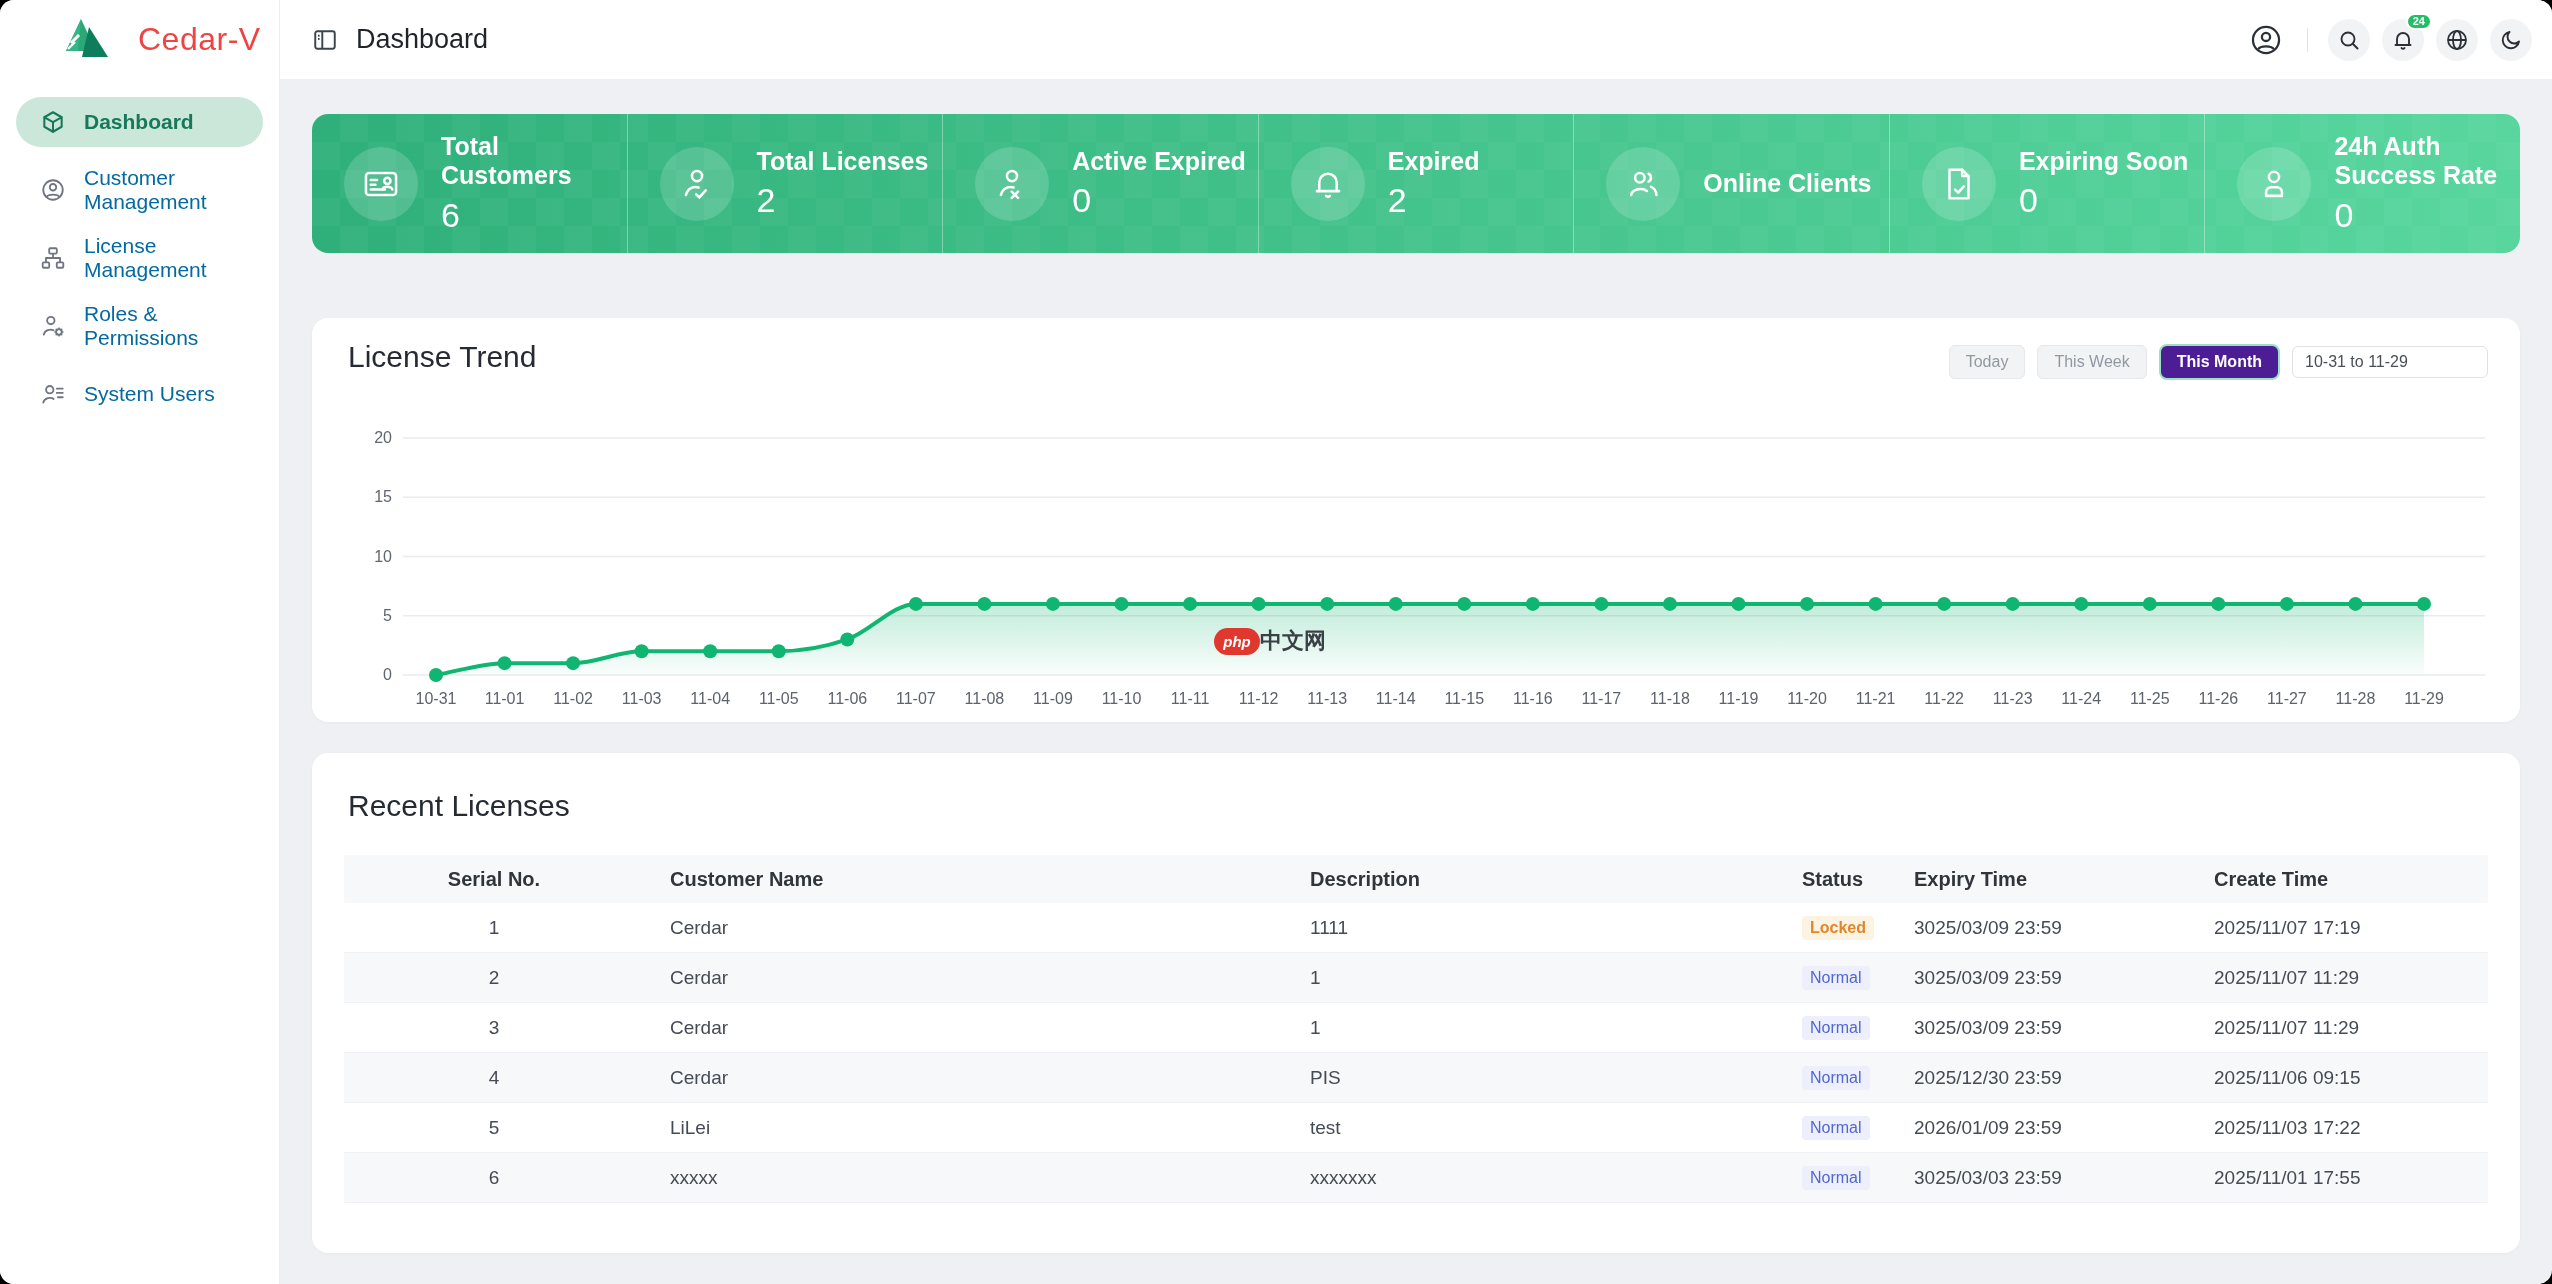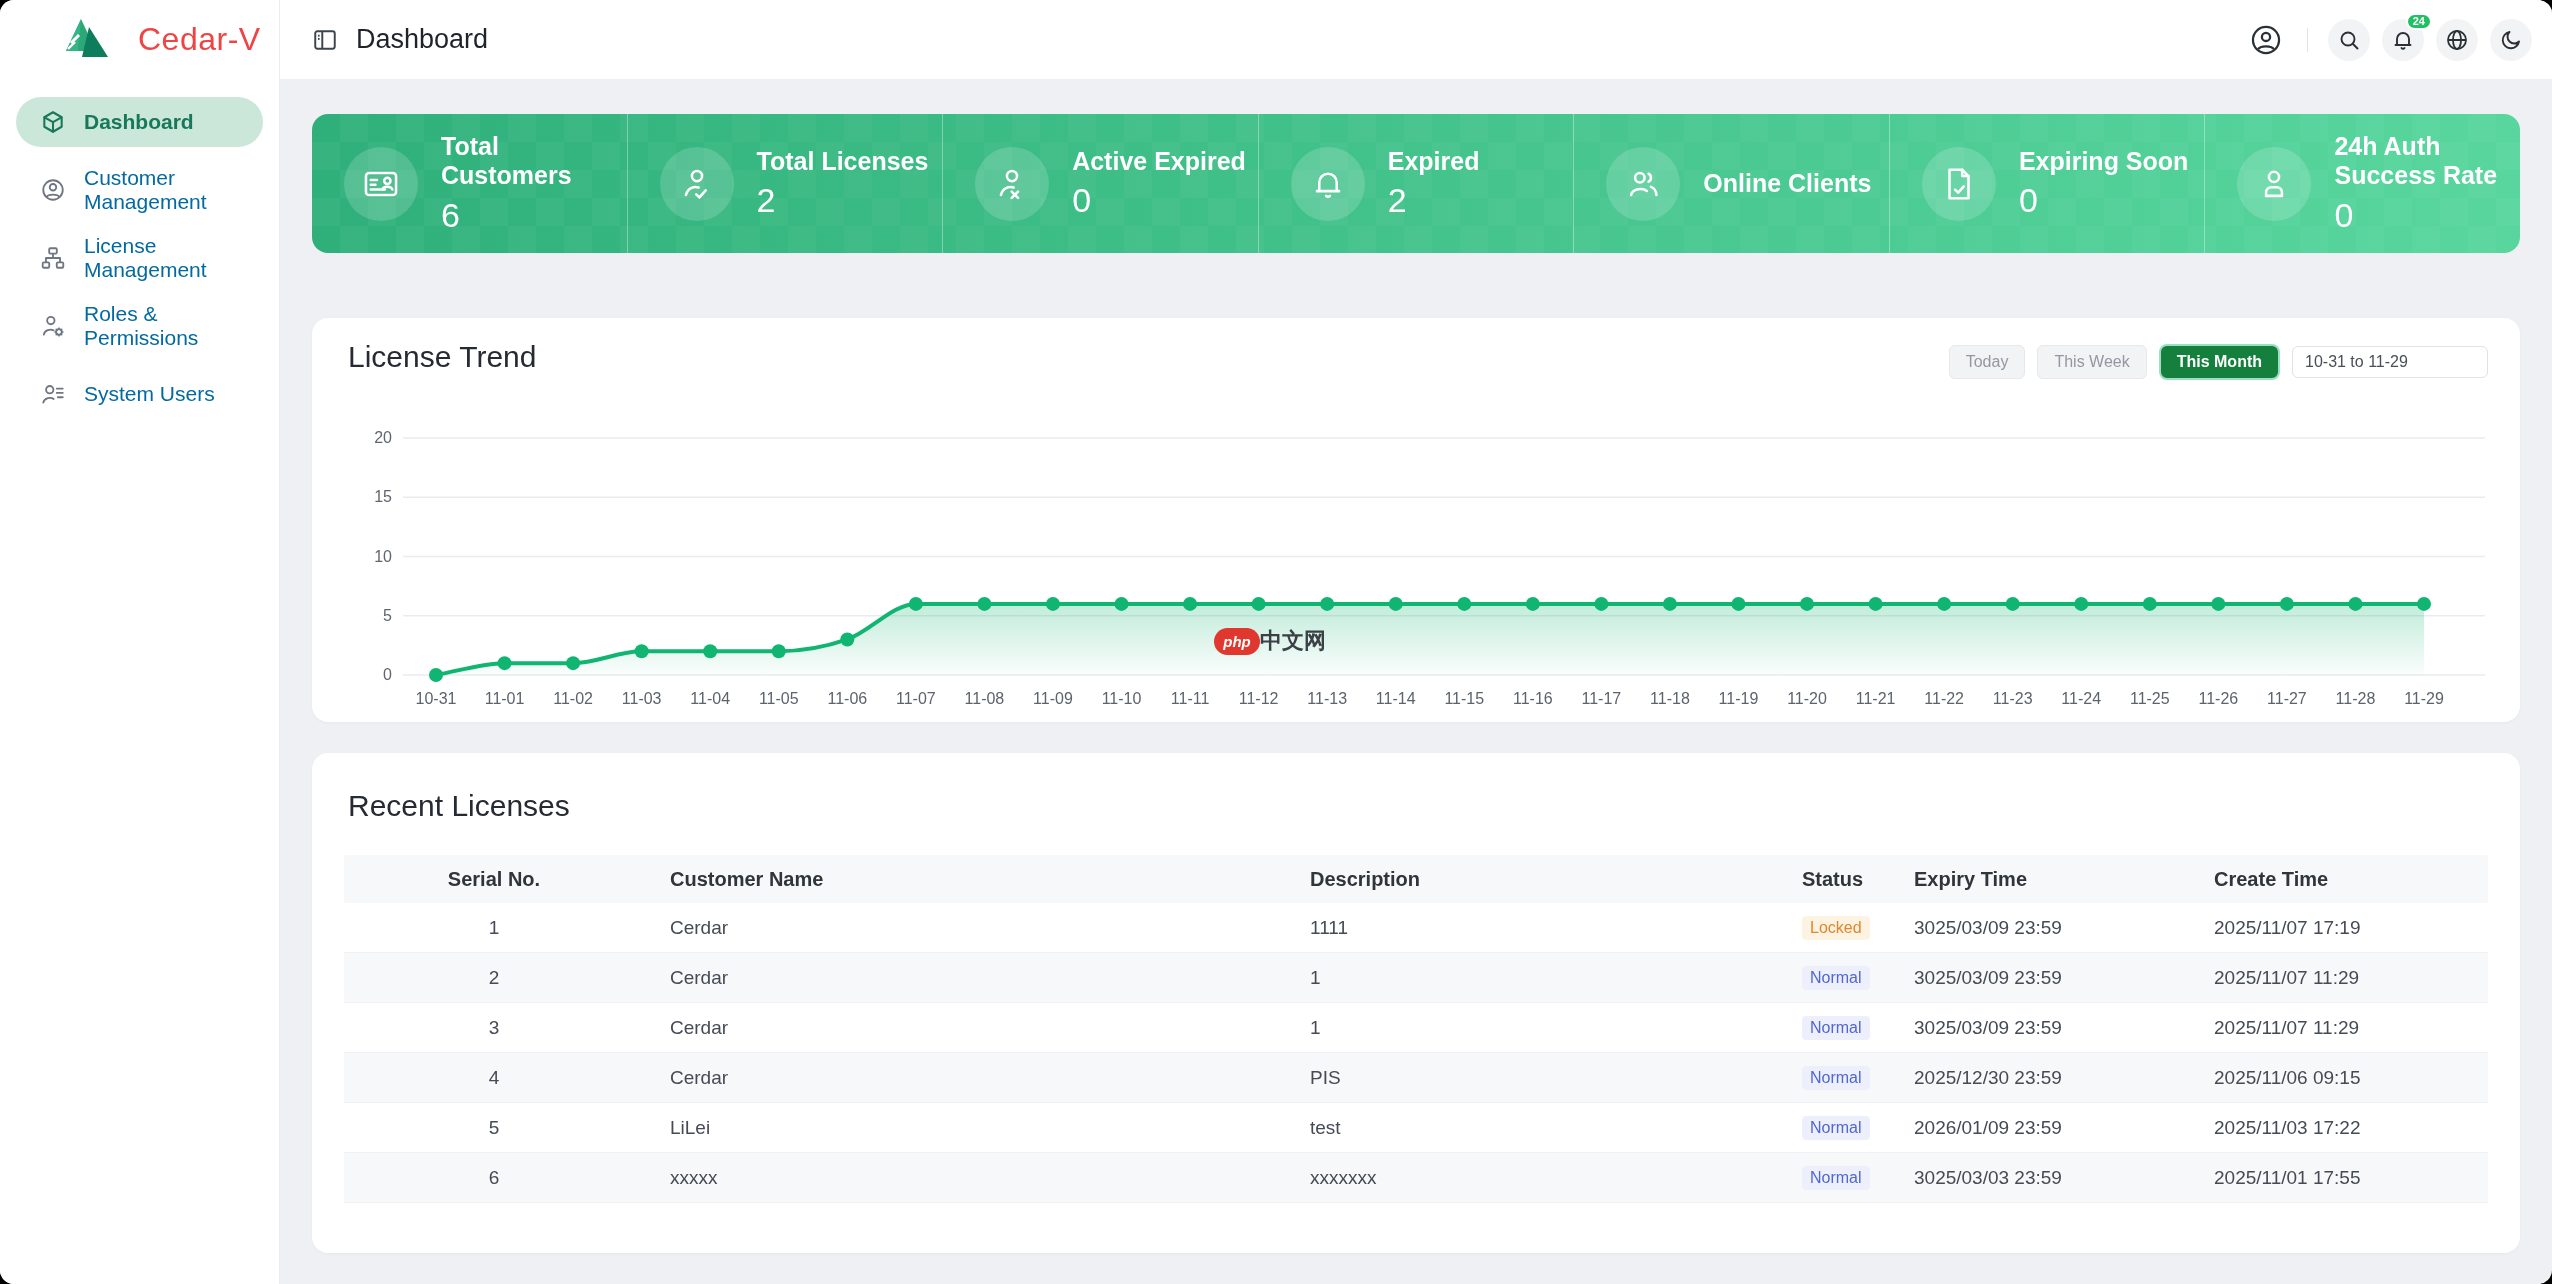--- a/index.html
+++ b/index.html
@@ -47,40 +47,40 @@
 
   
   .card { background:#fff; border-radius:16px; box-shadow:0 1px 3px rgba(30,40,60,0.04); position:relative; }
   .card-title { font-size:30px; font-weight:500; color:#262b33; }
 
   
   .trend-card { margin-top:65px; height:404px; }
   .trend-card .card-title { position:absolute; left:36px; top:22px; }
   .trend-controls { position:absolute; right:32px; top:26px; display:flex; align-items:center; gap:12px; }
   .pill-btn { height:32px; padding:16px 16px; border-radius:6px; background:#f2f3f5; border:1px solid #e6e8eb; font-size:16px; color:#9198a1; display:flex; align-items:center; cursor:pointer; font-family:inherit; }
-  .pill-btn.active { background:#15803d; border:2px solid #9be0c3; color:#fff; font-weight:600; border-radius:8px; }
+  .pill-btn.active { background:#4c1d95; border:2px solid #9be0c3; color:#fff; font-weight:600; border-radius:8px; }
   .range-box { height:32px; width:196px; background:#fff; border:1px solid #dfe2e6; border-radius:6px; display:flex; align-items:center; padding:0 12px; gap:8px; }
   .range-box input { border:none; outline:none; flex:1; font-size:16px; color:#4a4f57; font-family:inherit; background:transparent; }
   .trend-svg { position:absolute; left:0; top:0; pointer-events:none; }
   .watermark { position:absolute; left:902px; top:308px; display:flex; align-items:center; }
   .wm-oval { width:46px; height:27px; border-radius:14px; background:#e0382e; color:#fff; font-size:15px; font-style:italic; font-weight:700; display:flex; align-items:center; justify-content:center; }
   .wm-text { font-size:22px; font-weight:700; color:#3b4046; }
 
   
   .recent-card { margin-top:31px; height:500px; }
   .recent-card .card-title { position:absolute; left:36px; top:36px; }
   .table { position:absolute; left:32px; right:32px; top:102px; }
   .t-row { display:grid; grid-template-columns:300px 640px 492px 112px 300px 1fr; align-items:center; height:50px; border-bottom:1px solid #f0f1f4; }
   .t-row.head { height:48px; background:#f7f8fa; border-bottom:none; border-radius:2px; }
   .t-row.alt { background:#f7f8fa; }
   .t-cell { font-size:19px; color:#454b54; padding-left:26px; white-space:nowrap; overflow:hidden; }
   .t-row.head .t-cell { font-size:20px; font-weight:600; color:#30353c; }
   .t-cell.center { text-align:center; padding-left:0; }
   .badge-status { display:inline-block; font-size:16px; padding:4px 8px; border-radius:4px; line-height:1; }
-  .badge-status.locked { color:#e2862a; background:#fcf3e2; }
+  .badge-status.locked { color:#e2862a; background:#fcf3e2;font-weight:bold; }
   .badge-status.normal { color:#5066d0; background:#edf0fc; }
 </style>
 </head>
 <body>
 
 <div class="window">
 
   <div class="sidebar">
     <div class="logo-row">
       <svg class="logo-tree" viewBox="0 0 66 46">

